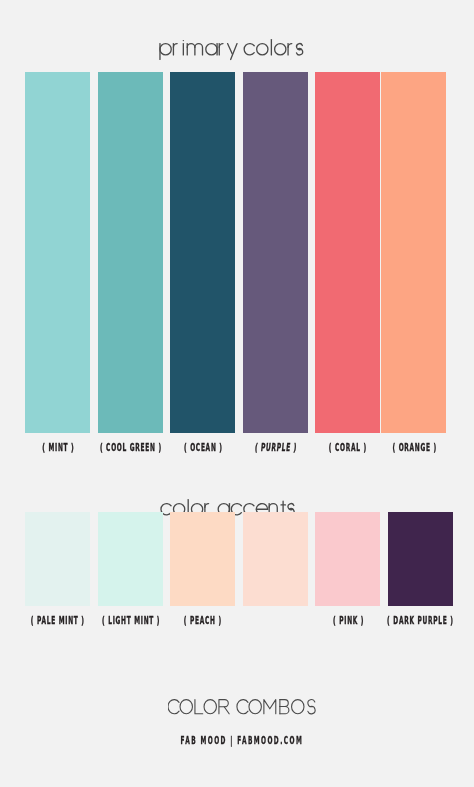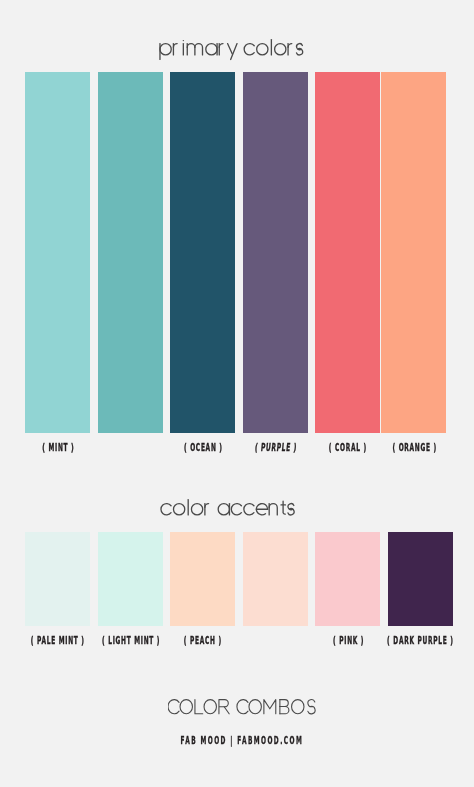--- a/index.html
+++ b/index.html
@@ -14,21 +14,21 @@
   
   .title{position:absolute;line-height:0;}
   .title svg{display:block;}
 
   
   .swatch-row{position:absolute;left:0;top:0;width:474px;height:0;}
   .swatch-col{position:absolute;width:65.4px;}
   .swatch{width:100%;display:block;}
   #row-primary .swatch-col{top:72px;}
   #row-primary .swatch{height:361px;}
-  #row-accents .swatch-col{top:532px;}
+  #row-accents .swatch-col{top:512px;}
   #row-accents .swatch{height:94px;}
 
   
   .cap-wrap{position:absolute;left:-80px;right:-80px;text-align:center;
             font-family:"DejaVu Sans", sans-serif;font-stretch:condensed;
             font-weight:bold;font-size:9.9px;letter-spacing:1.1px;
             color:#231f20;white-space:nowrap;}
   .cap-wrap .cap{display:inline-block;transform:scaleX(0.66) translateZ(0);
                  margin-right:-1.1px;-webkit-text-stroke:0.38px #231f20;}
   #row-primary .cap-wrap{top:369.6px;}
@@ -72,20 +72,21 @@
         <path transform="translate(6401,0)" d="M332,-441A142,142 0 1 0 244,-253L149,-289A148,148 0 1 1 58,-93"></path>
       </svg>
     </div>
   <div class="swatch-row" id="row-primary">
       <div class="swatch-col" style="left: 25px;">
         <div class="swatch" style="background: rgb(145, 212, 211);"></div>
         <div class="cap-wrap"><span class="cap">( MINT )</span></div>
       </div>
       <div class="swatch-col" style="left: 97.52px;">
         <div class="swatch" style="background: rgb(108, 186, 185);"></div>
+        <div class="cap-wrap"><span class="cap">( COOL GREEN )</span></div>
       </div>
       <div class="swatch-col" style="left: 170.04px;">
         <div class="swatch" style="background: rgb(33, 84, 105);"></div>
         <div class="cap-wrap"><span class="cap">( OCEAN )</span></div>
       </div>
       <div class="swatch-col" style="left: 242.56px; font-style: italic;">
         <div class="swatch" style="background: rgb(102, 89, 123);"></div>
         <div class="cap-wrap"><span class="cap">( PURPLE )</span></div>
       </div>
       <div class="swatch-col" style="left: 315.08px; border-radius: 29px;">

